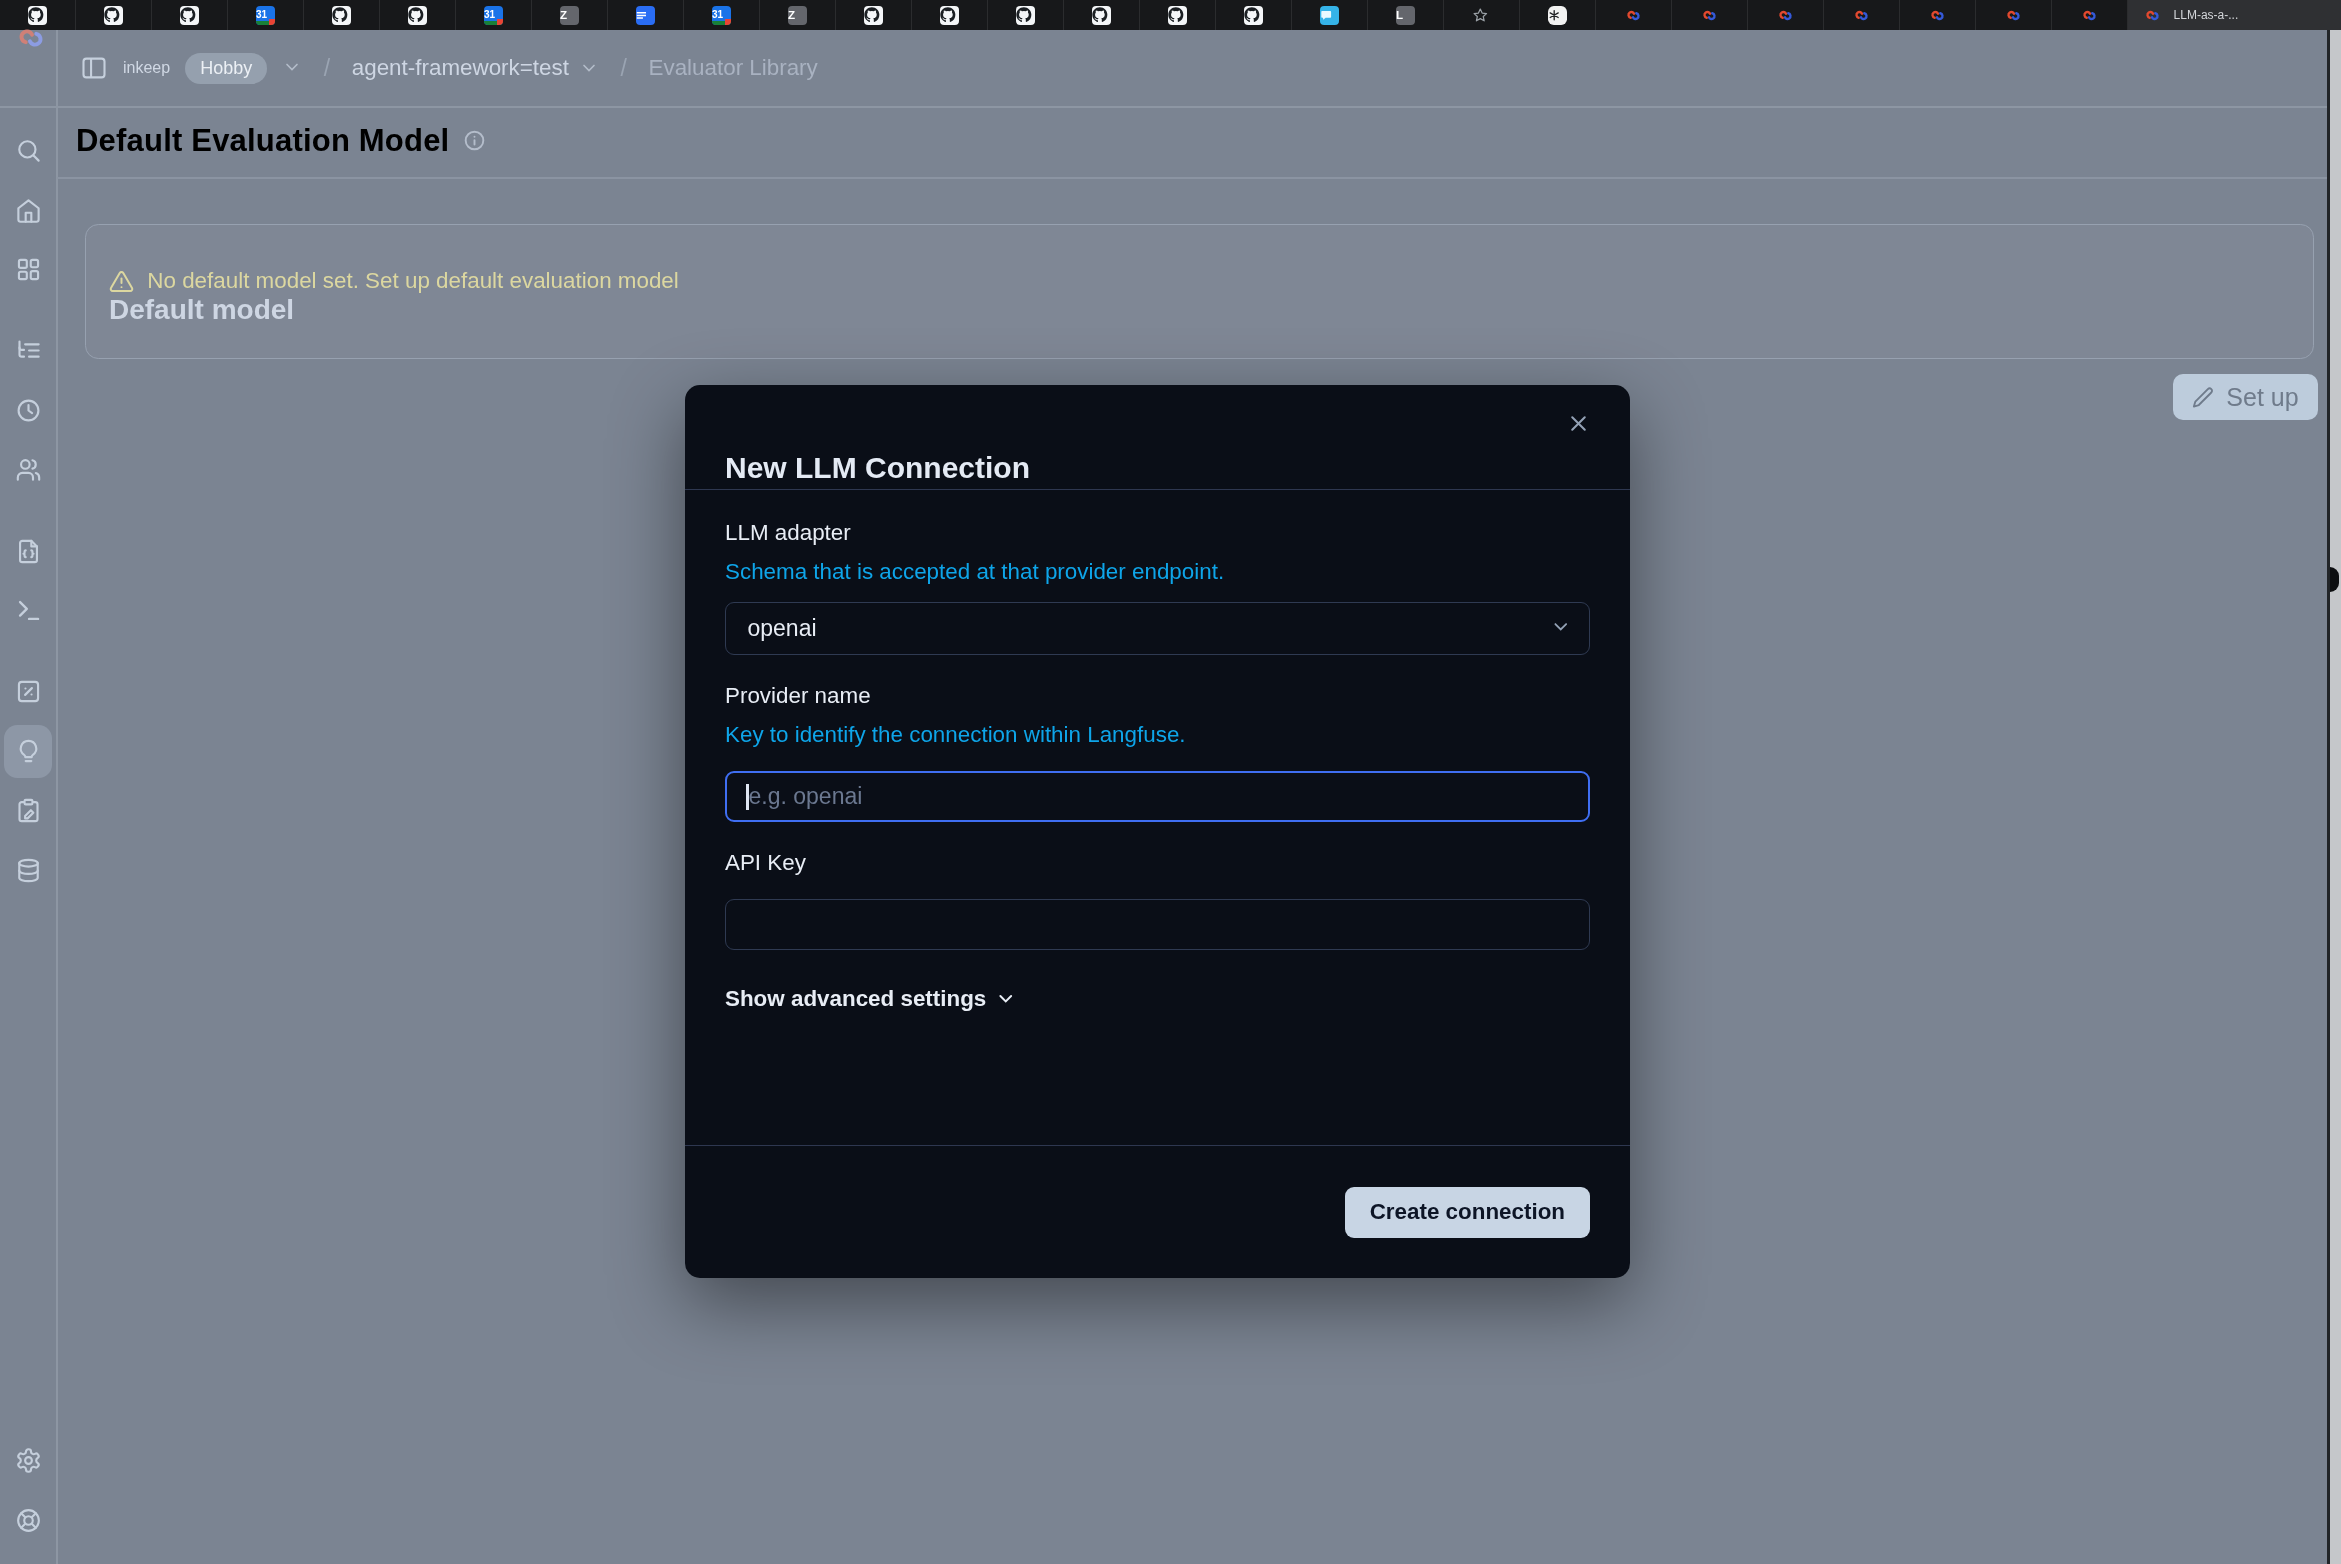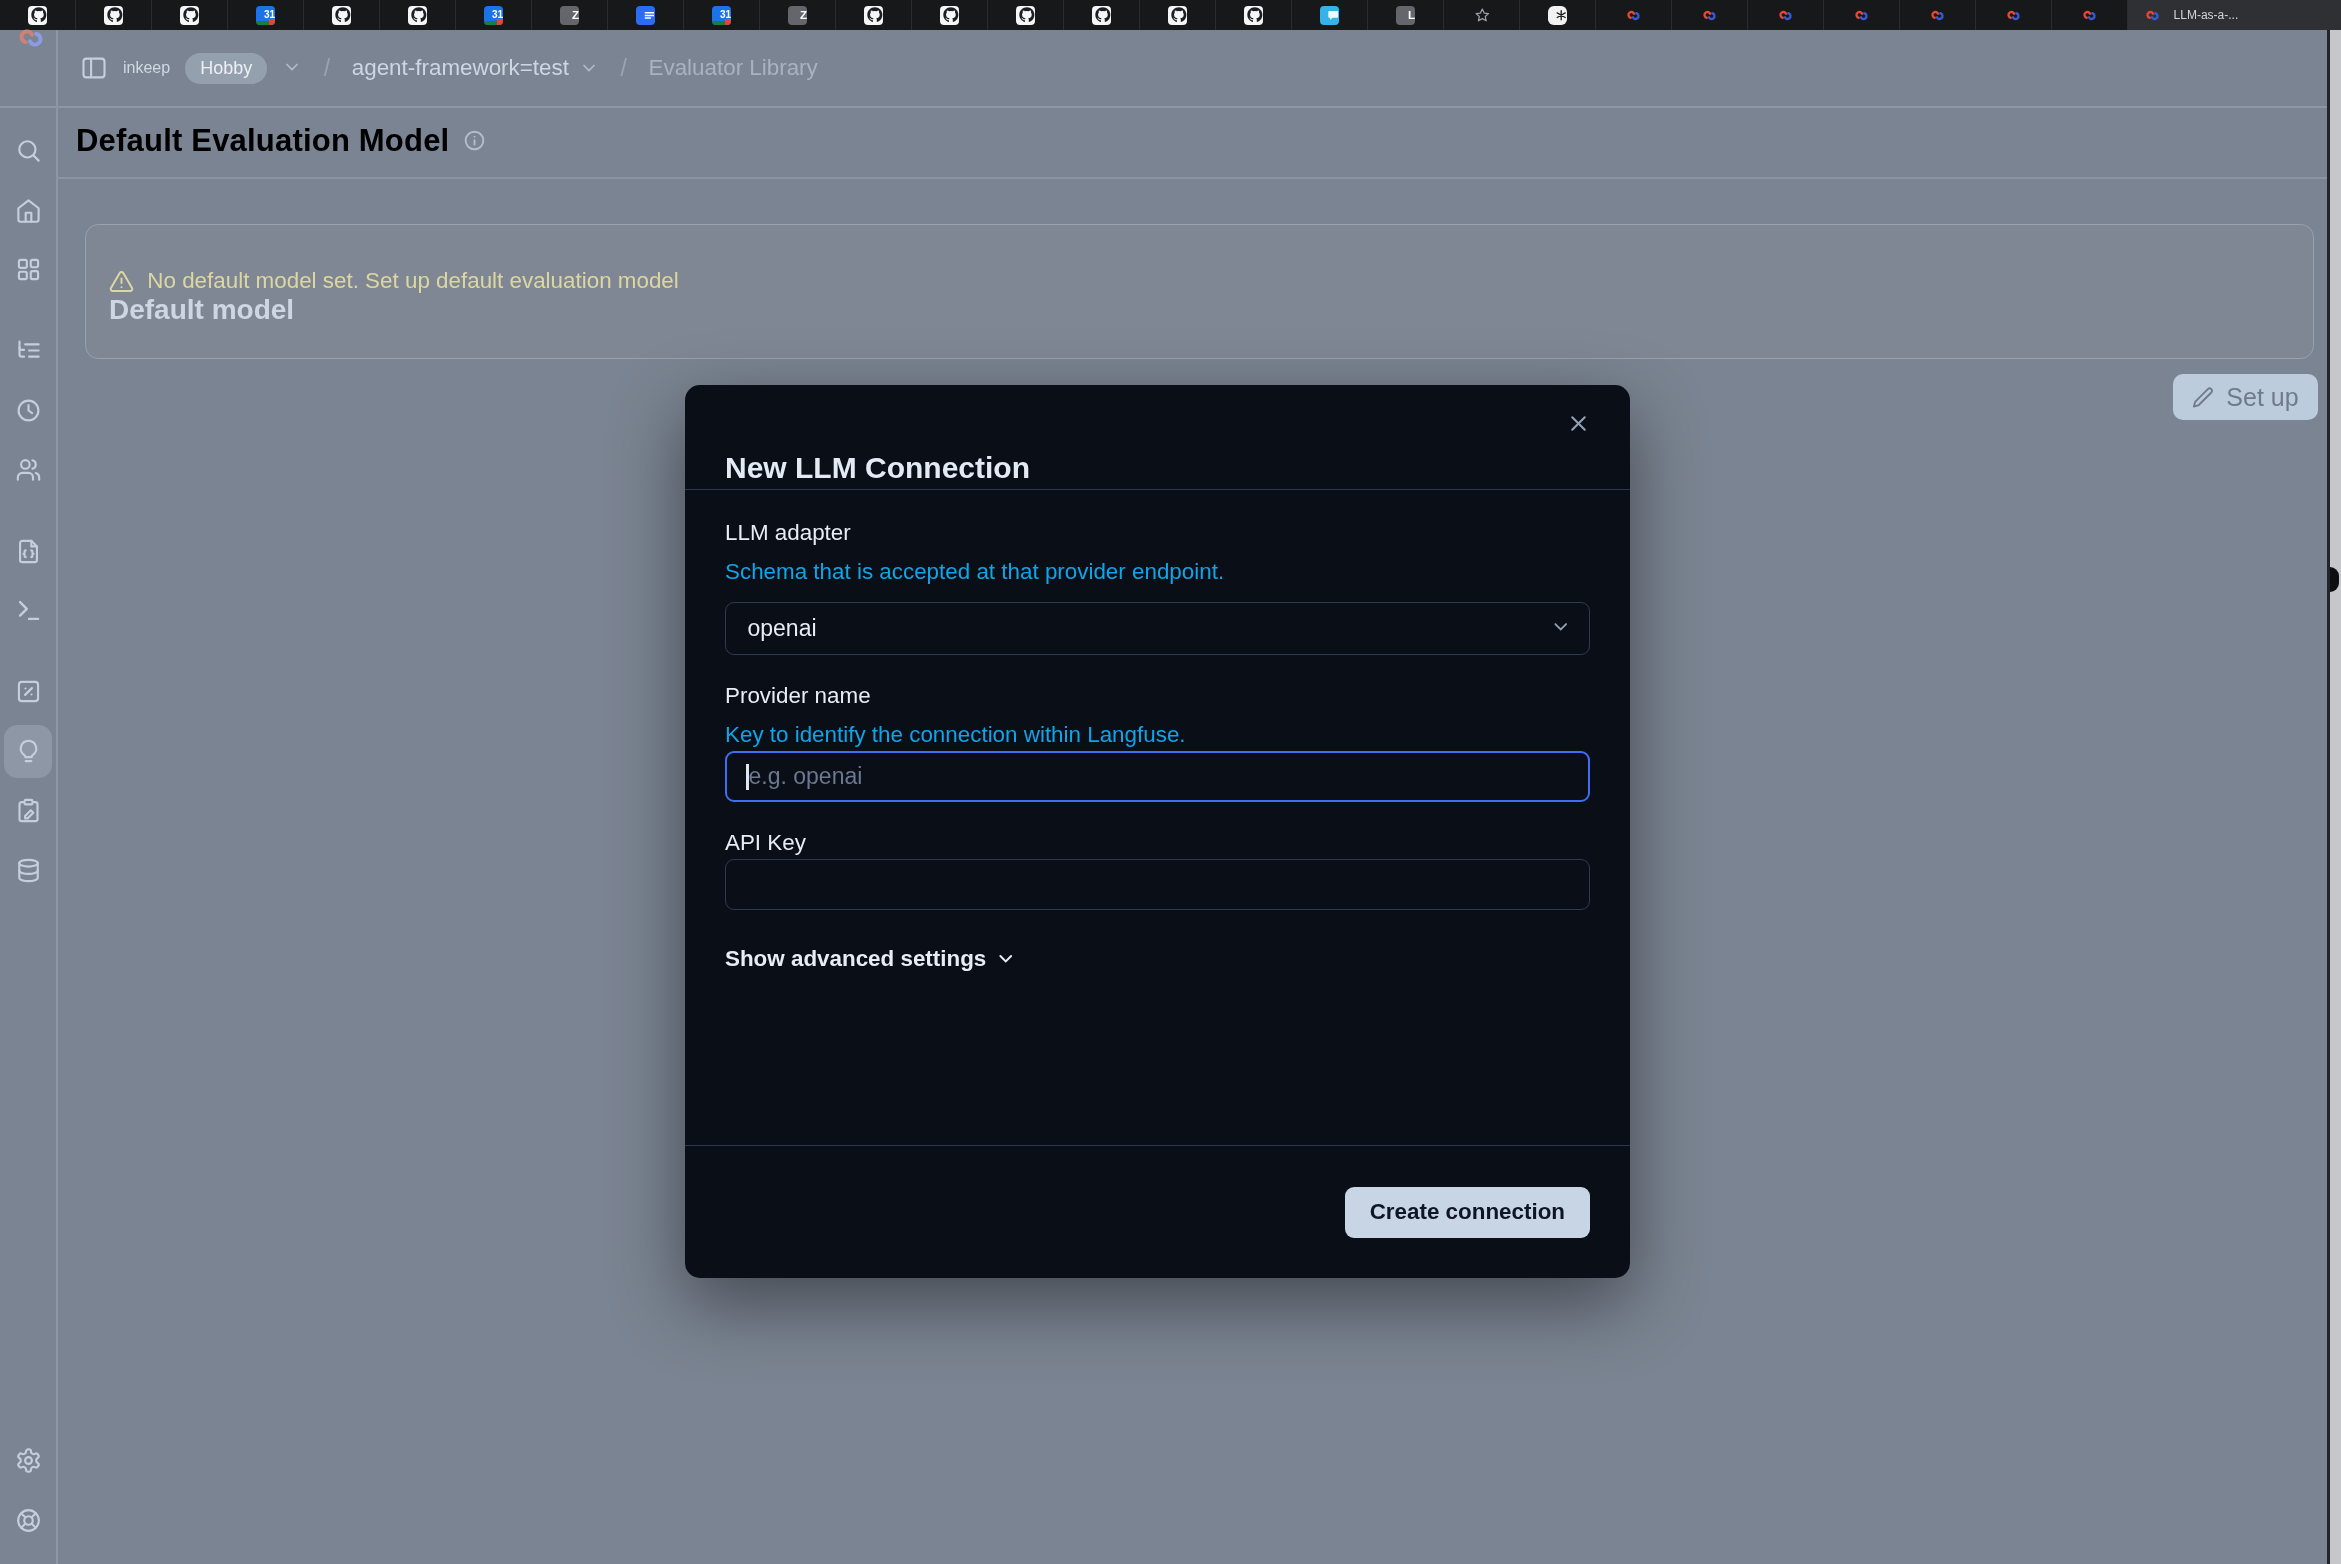--- a/index.html
+++ b/index.html
@@ -18,21 +18,21 @@
     width:76px;min-width:76px;display:flex;align-items:center;justify-content:center;
     border-right:0.8px solid #2b2c2e;position:relative;
   }
   .tab-active{
     flex:1;display:flex;align-items:center;gap:11.6px;background:#2f3033;
     padding:0 15px;min-width:0;
   }
   .tab-active .tab-label{
     color:#d3d5d9;font-size:12px;white-space:nowrap;overflow:hidden;text-overflow:ellipsis;
   }
-  .fav{width:19px;height:19px;border-radius:4.1px;display:flex;align-items:center;justify-content:flex-end;
+  .fav{width:19px;height:19px;border-radius:4.1px;display:flex;align-items:center;justify-content:flex-start;
     position:relative;overflow:hidden;flex:none;}
   .fav svg{display:block;}
   .fav-txt{font-weight:bold;color:#fff;line-height:1;}
   
   .v-divider{position:absolute;left:56px;top:30px;bottom:0;width:1.7px;background:#8d96a3;}
   .h-div1{position:absolute;left:0;top:106px;width:2329px;height:1.7px;background:#8d96a3;}
   .h-div2{position:absolute;left:57px;top:177px;width:2272px;height:1.7px;background:#8b94a2;}
   
   #appheader{position:absolute;left:0;top:30px;width:2329px;height:76px;display:flex;align-items:center;}
   #logo{position:absolute;left:13.3px;top:20px;width:36px;height:36px;}
@@ -85,21 +85,21 @@
   #modal-body{padding:30px 40px 0;}
   .field-label{font-size:22.4px;font-weight:normal;color:#e8edf5;}
   .field-desc{font-size:22.4px;color:#0ea5e9;margin-top:13.3px;}
   .select{
     margin-top:16.6px;height:53px;border:1.7px solid #2f3a52;border-radius:9px;
     display:flex;align-items:center;padding:0 21.5px;position:relative;cursor:pointer;background:transparent;width:100%;
   }
   .select-value{font-size:23px;color:#e8edf5;}
   .select-chev{position:absolute;right:18px;color:#93a1b5;}
   .field-group{margin-bottom:28px;}
-  .text-input-wrap{position:relative;margin-top:3px;}
+  .text-input-wrap{position:relative;margin-top:23px;}
   .text-input{
     width:100%;height:51px;background:transparent;border:1.7px solid #2f3a52;border-radius:9px;
     padding:0 21.5px;font-size:23px;color:#e8edf5;outline:none;
     font-family:"Liberation Sans","DejaVu Sans",sans-serif;
   }
   .text-input::placeholder{color:#6b7890;}
   .text-input.focused{border:2.5px solid #3f6ef2;}
   .caret{position:absolute;left:21px;top:12.4px;width:3.3px;height:26.5px;background:#dfe6f2;}
   #advanced-row{display:flex;align-items:center;gap:8.3px;margin-top:36px;cursor:pointer;color:#e8edf5;}
   #advanced-row .adv-label{font-size:22.4px;font-weight:bold;}

